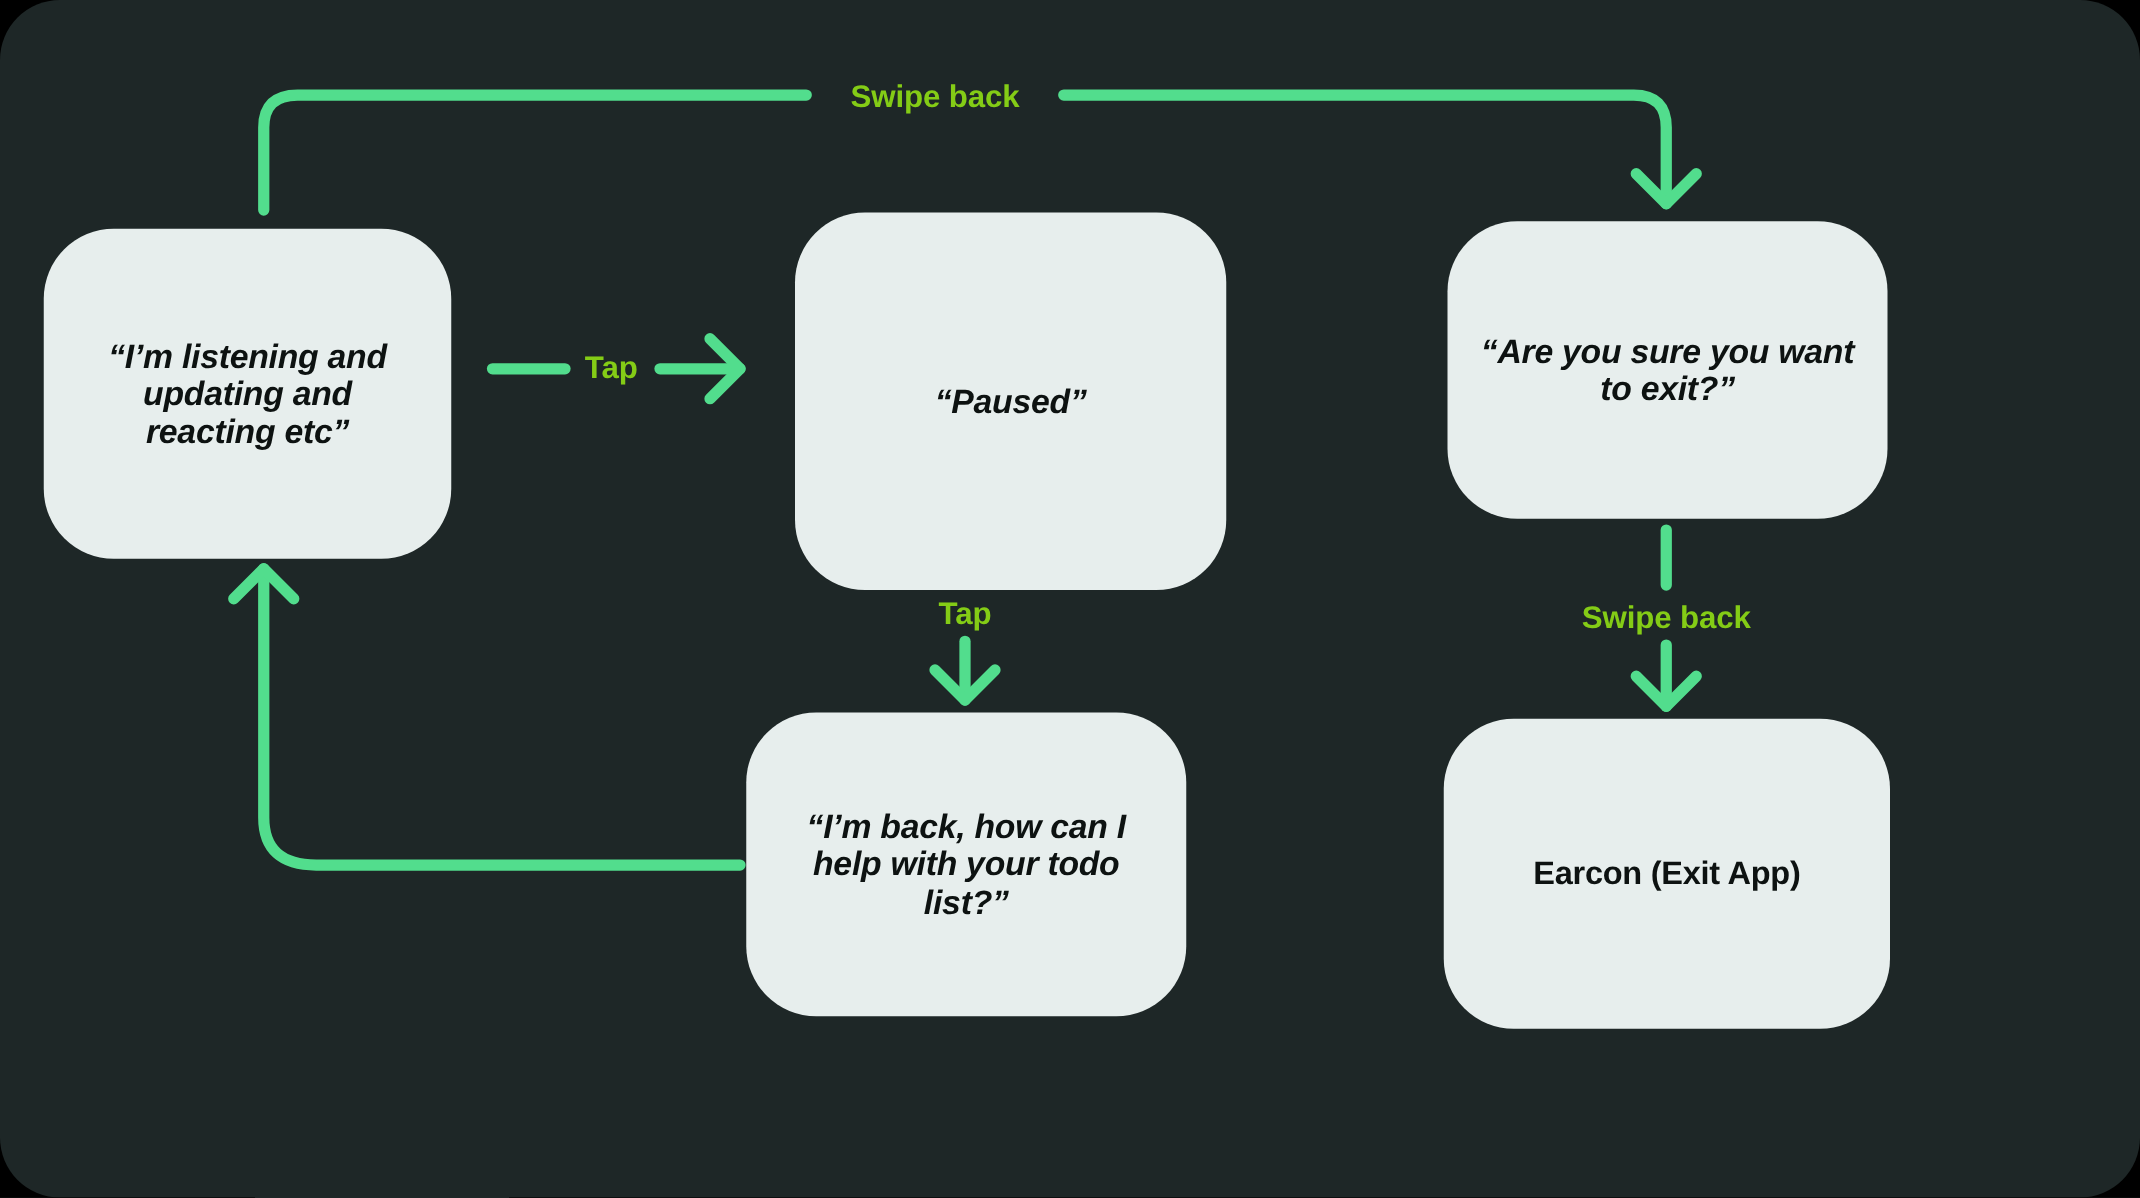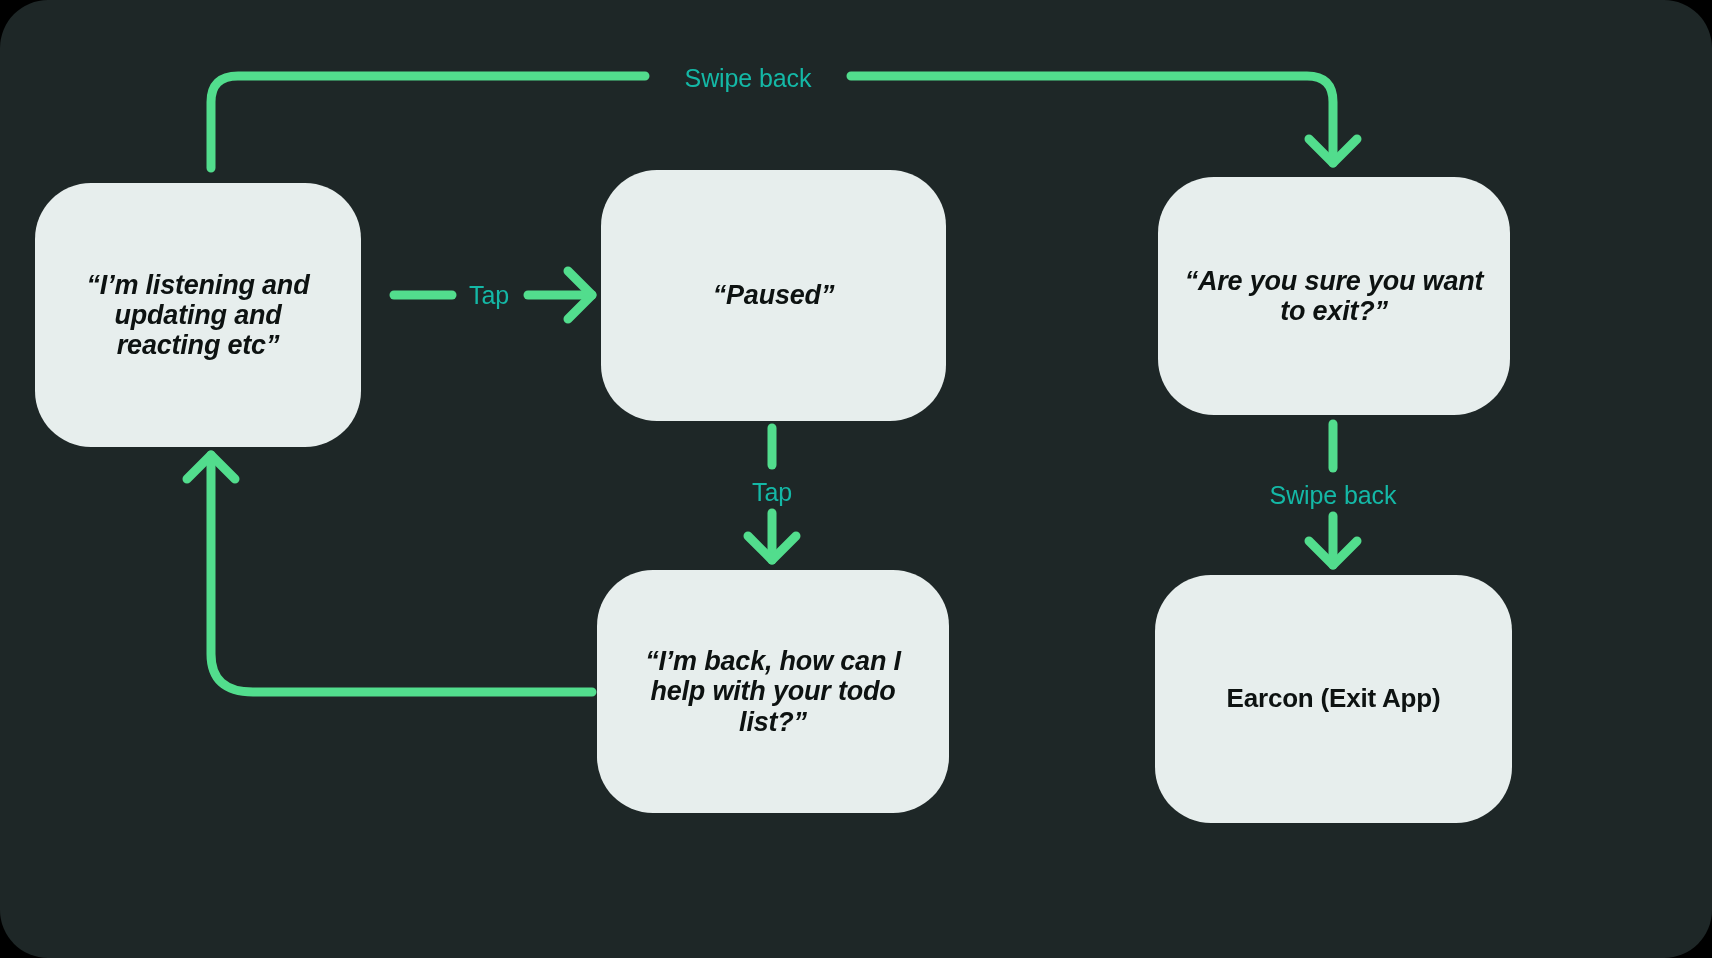--- a/index.html
+++ b/index.html
@@ -49,23 +49,23 @@
     text-align: center;
     letter-spacing: -0.2px;
     white-space: pre-wrap;
   }
   .node-label.plain {
     font-style: normal;
     font-size: 26px;
   }
   .edge-label {
     position: absolute;
-    color: #14b8a6;
+    color: #84cc16;
     font-family: "Liberation Sans", sans-serif;
-    font-weight: normal;
+    font-weight: bold;
     font-size: 25px;
     letter-spacing: -0.1px;
     white-space: nowrap;
     transform: translate(-50%, -50%);
     text-align: center;
   }
 </style>
 </head>
 <body>
 
@@ -100,21 +100,21 @@
       <line x1="1333" y1="424" x2="1333" y2="468" stroke="#52dd8d" stroke-width="9" stroke-linecap="round"></line>
       <line x1="1333" y1="516" x2="1333" y2="565" stroke="#52dd8d" stroke-width="9" stroke-linecap="round"></line>
       <path d="M 1309 541 L 1333 565 L 1357 541" fill="none" stroke="#52dd8d" stroke-width="9" stroke-linecap="round" stroke-linejoin="round"></path>
     </g>
   </svg>
 
   <div class="node" style="left:35px; top:183px; width:326px; height:264px;">
     <div class="node-label">“I’m listening and updating and reacting etc”</div>
   </div>
 
-  <div class="node" style="left:601px; top:170px; width:345px; height:251px;">
+  <div class="node" style="left:636px; top:170px; width:345px; height:302px;">
     <div class="node-label">“Paused”</div>
   </div>
 
   <div class="node" style="left:597px; top:570px; width:352px; height:243px;">
     <div class="node-label">“I’m back, how can I help with your todo list?”</div>
   </div>
 
   <div class="node" style="left:1158px; top:177px; width:352px; height:238px;">
     <div class="node-label">“Are you sure you want to exit?”</div>
   </div>

